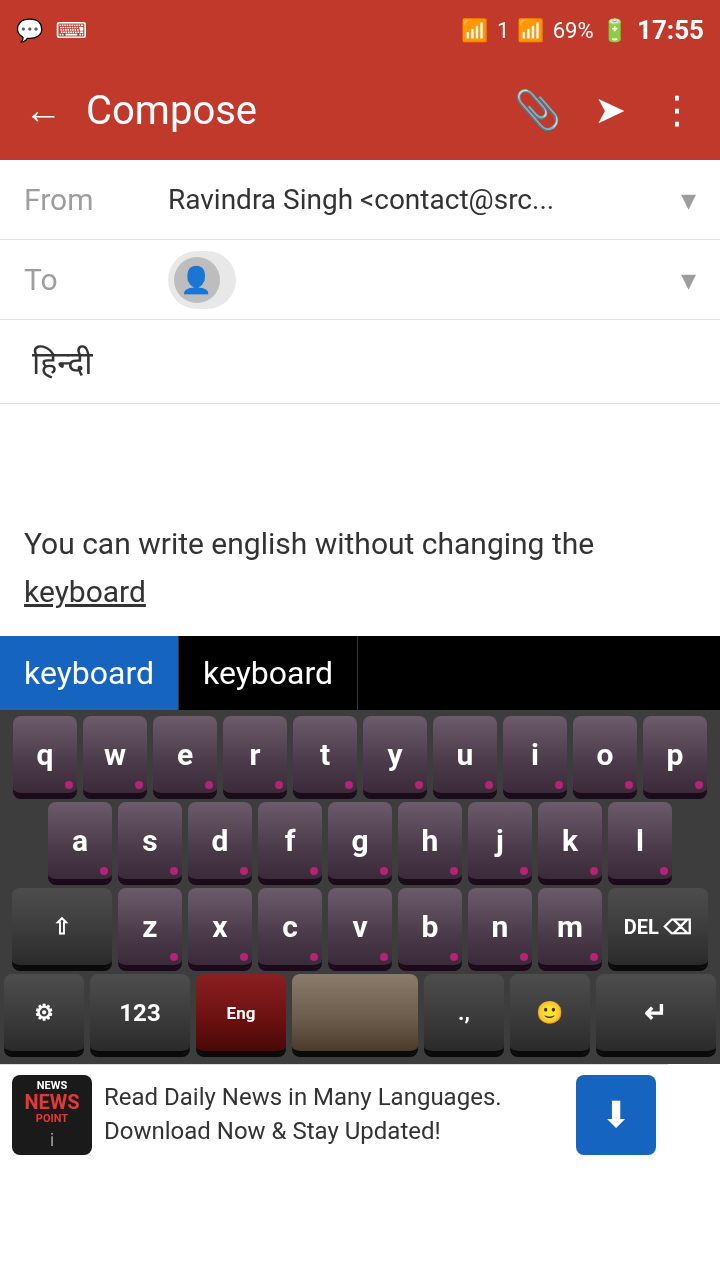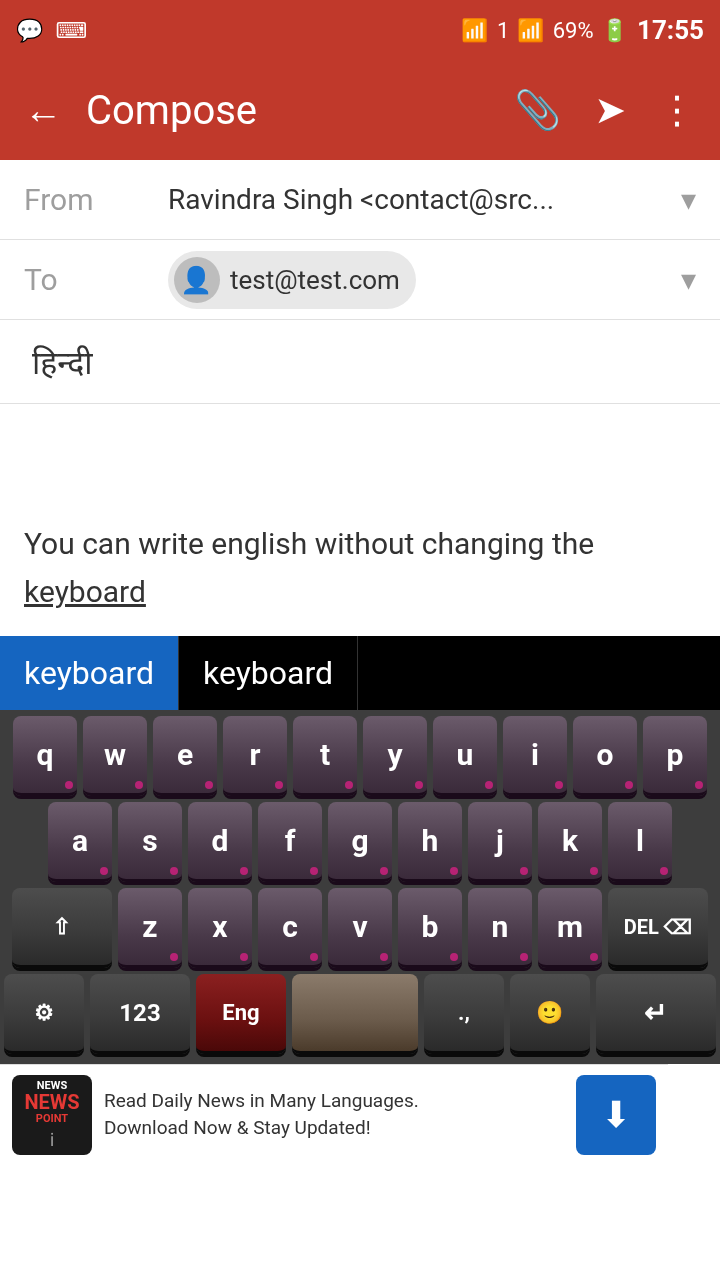--- a/index.html
+++ b/index.html
@@ -261,21 +261,21 @@
       font-size: 11px;
       font-weight: bold;
     }
     .ad-logo-info {
       color: #9e9e9e;
       font-size: 18px;
       margin-top: 2px;
     }
     .ad-text {
       flex: 1;
-      font-size: 19px;
+      font-size: 24px;
       color: #333;
       line-height: 1.4;
     }
     .ad-download {
       width: 80px;
       height: 80px;
       background: #1565c0;
       border-radius: 8px;
       display: flex;
       align-items: center;
@@ -326,21 +326,20 @@
     <span class="field-chevron">▾</span>
   </div>
 
   <div class="email-field">
     <span class="field-label">To</span>
     <div style="flex:1; display:flex; align-items:center;">
       <div class="recipient-chip">
         <div class="recipient-avatar">
           <span style="color:#fff; font-size:26px;">👤</span>
         </div>
-        <span class="recipient-email">test@test.com</span>
       </div>
     </div>
     <span class="field-chevron">▾</span>
   </div>
 
   <div class="subject-area">
     <span class="subject-text">हिन्दी</span>
   </div>
 
   <div class="body-area">
@@ -395,21 +394,21 @@
     <div class="key">v</div>
     <div class="key">b</div>
     <div class="key">n</div>
     <div class="key">m</div>
     <div class="key key-special key-del" style="font-size:20px;">DEL ⌫</div>
   </div>
 
   <div class="bottom-row">
     <div class="key key-special key-settings">⚙</div>
     <div class="key key-special key-123" style="font-size:24px;">123</div>
-    <div class="key key-special key-lang" style="font-size:22px; background: linear-gradient(180deg,#8b2020 0%,#6b1010 60%,#4a0808 100%);">Eng</div>
+    <div class="key key-special key-lang" style="font-size:17px; background: linear-gradient(180deg,#8b2020 0%,#6b1010 60%,#4a0808 100%);">Eng</div>
     <div class="key key-special key-space" style="background: linear-gradient(180deg,#8b7b6b 0%,#6b5b4b 60%,#4b3b2b 100%);"></div>
     <div class="key key-special key-punct" style="font-size:22px;">., </div>
     <div class="key key-special key-emoji">🙂</div>
     <div class="key key-special key-enter" style="font-size:28px;">↵</div>
   </div>
 </div>
 
 <div class="ad-banner">
   <div class="ad-logo">
     <span class="ad-logo-top">NEWS</span>

